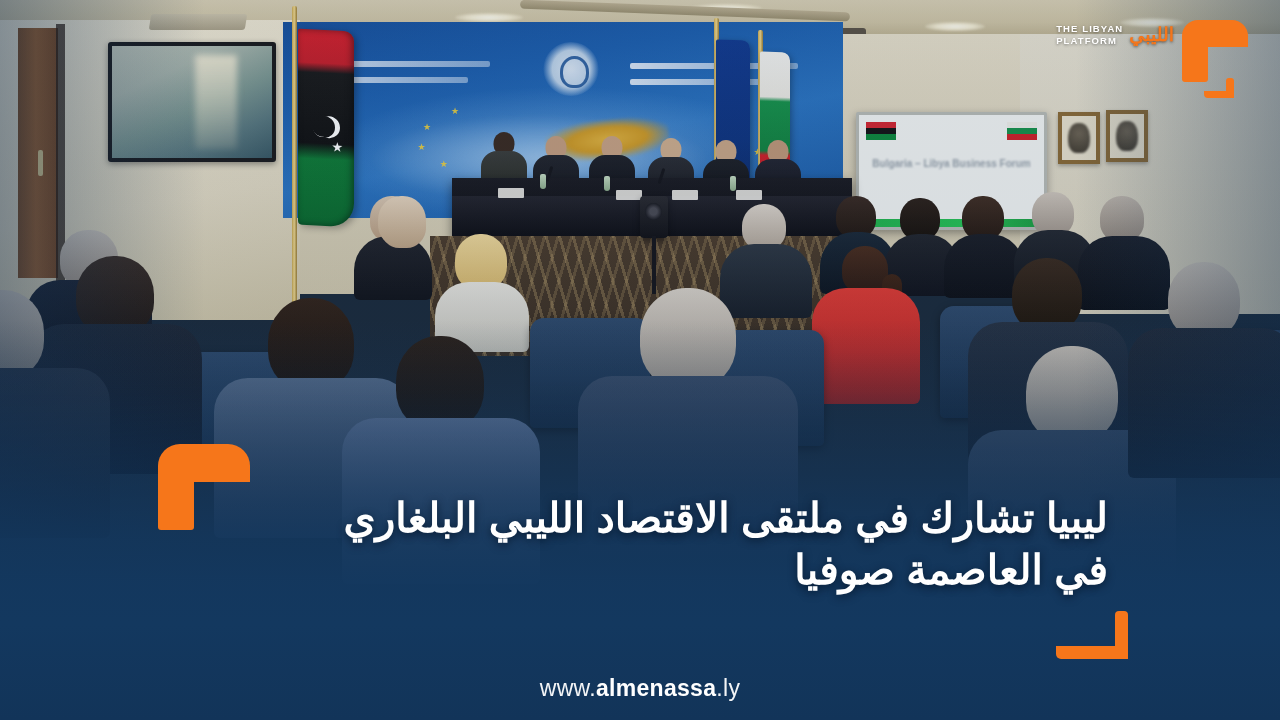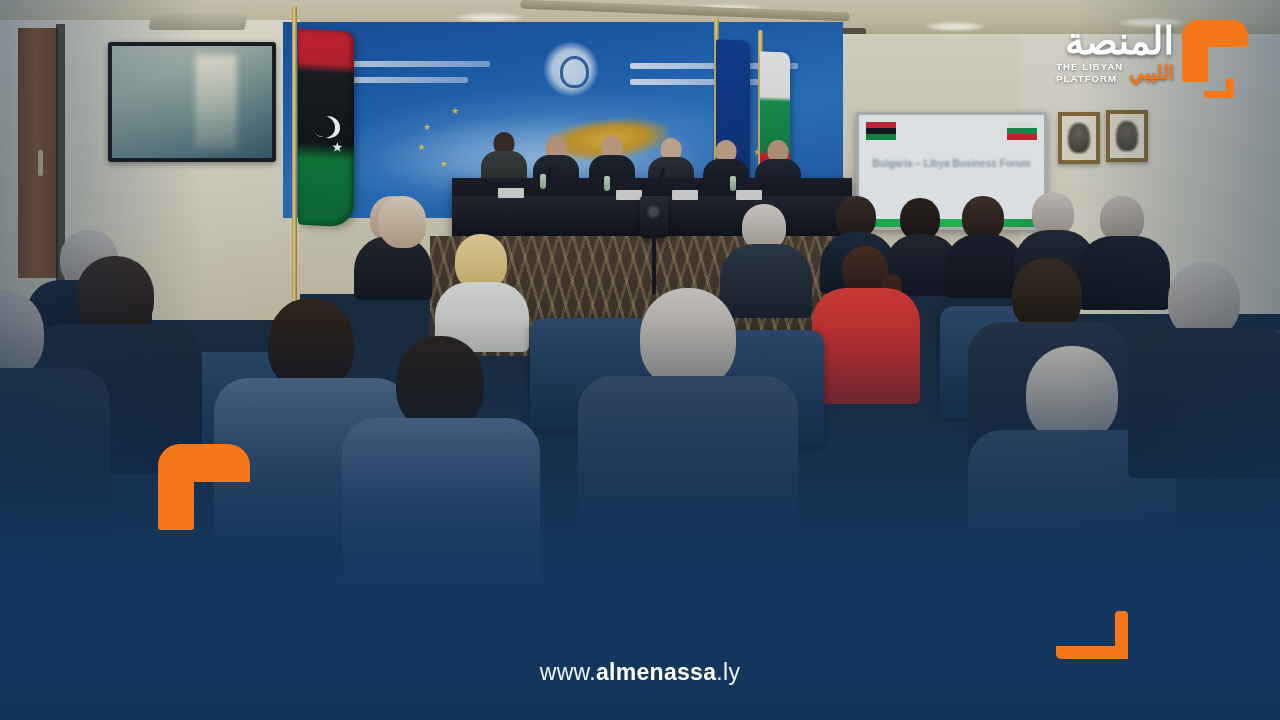--- a/index.html
+++ b/index.html
@@ -207,21 +207,21 @@
   .bracket-br:after{content:"";position:absolute;right:0;bottom:0;width:13px;height:48px;
     background:#f6761a;border-radius:4px 4px 0 0;}
 
   .headline{position:absolute;right:172px;top:492px;width:940px;
     direction:rtl;text-align:right;color:#fff;font-weight:bold;
     font-size:41px;line-height:52px;letter-spacing:-.2px;
     text-shadow:0 2px 9px rgba(4,18,36,.72);}
   .headline .ln{display:block;white-space:nowrap;}
 
   
-  .url{position:absolute;left:0;right:0;bottom:34px;text-align:center;
+  .url{position:absolute;left:0;right:0;bottom:18px;text-align:center;
     color:#fff;font-size:23px;letter-spacing:.3px;}
   .url .w{opacity:.95;font-weight:normal;}
   .url .b{font-weight:bold;}
   .url .t{opacity:.95;font-weight:normal;}
 </style>
 </head>
 <body>
 
 <div class="card">
 
@@ -422,37 +422,40 @@
     </div>
 
     <div class="photo-grade"></div>
   </div>
 
   <div class="fade-side"></div>
   <div class="fade"></div>
 
   <div class="logo">
     <div class="logo-text">
-      <div class="logo-ar">المنصة</div>
       <div class="logo-sub">
         <div class="logo-en">
           <span>THE LIBYAN</span><br>
           <span>PLATFORM</span>
         </div>
         <div class="logo-ly">الليبي</div>
       </div>
     </div>
     <div class="logo-mark">
       <div class="mark-big"></div>
       <div class="mark-small"></div>
     </div>
   </div>
 
   <div class="bracket-tl"></div>
 
+  <div class="headline">
+    <span class="ln">ليبيا تشارك في ملتقى الاقتصاد الليبي البلغاري</span>
+    <span class="ln">في العاصمة صوفيا</span>
+  </div>
 
   <div class="bracket-br"></div>
 
   <div class="url">
     <span class="w">www.</span><span class="b">almenassa</span><span class="t">.ly</span>
   </div>
 
 </div>
 
 </body></html>

